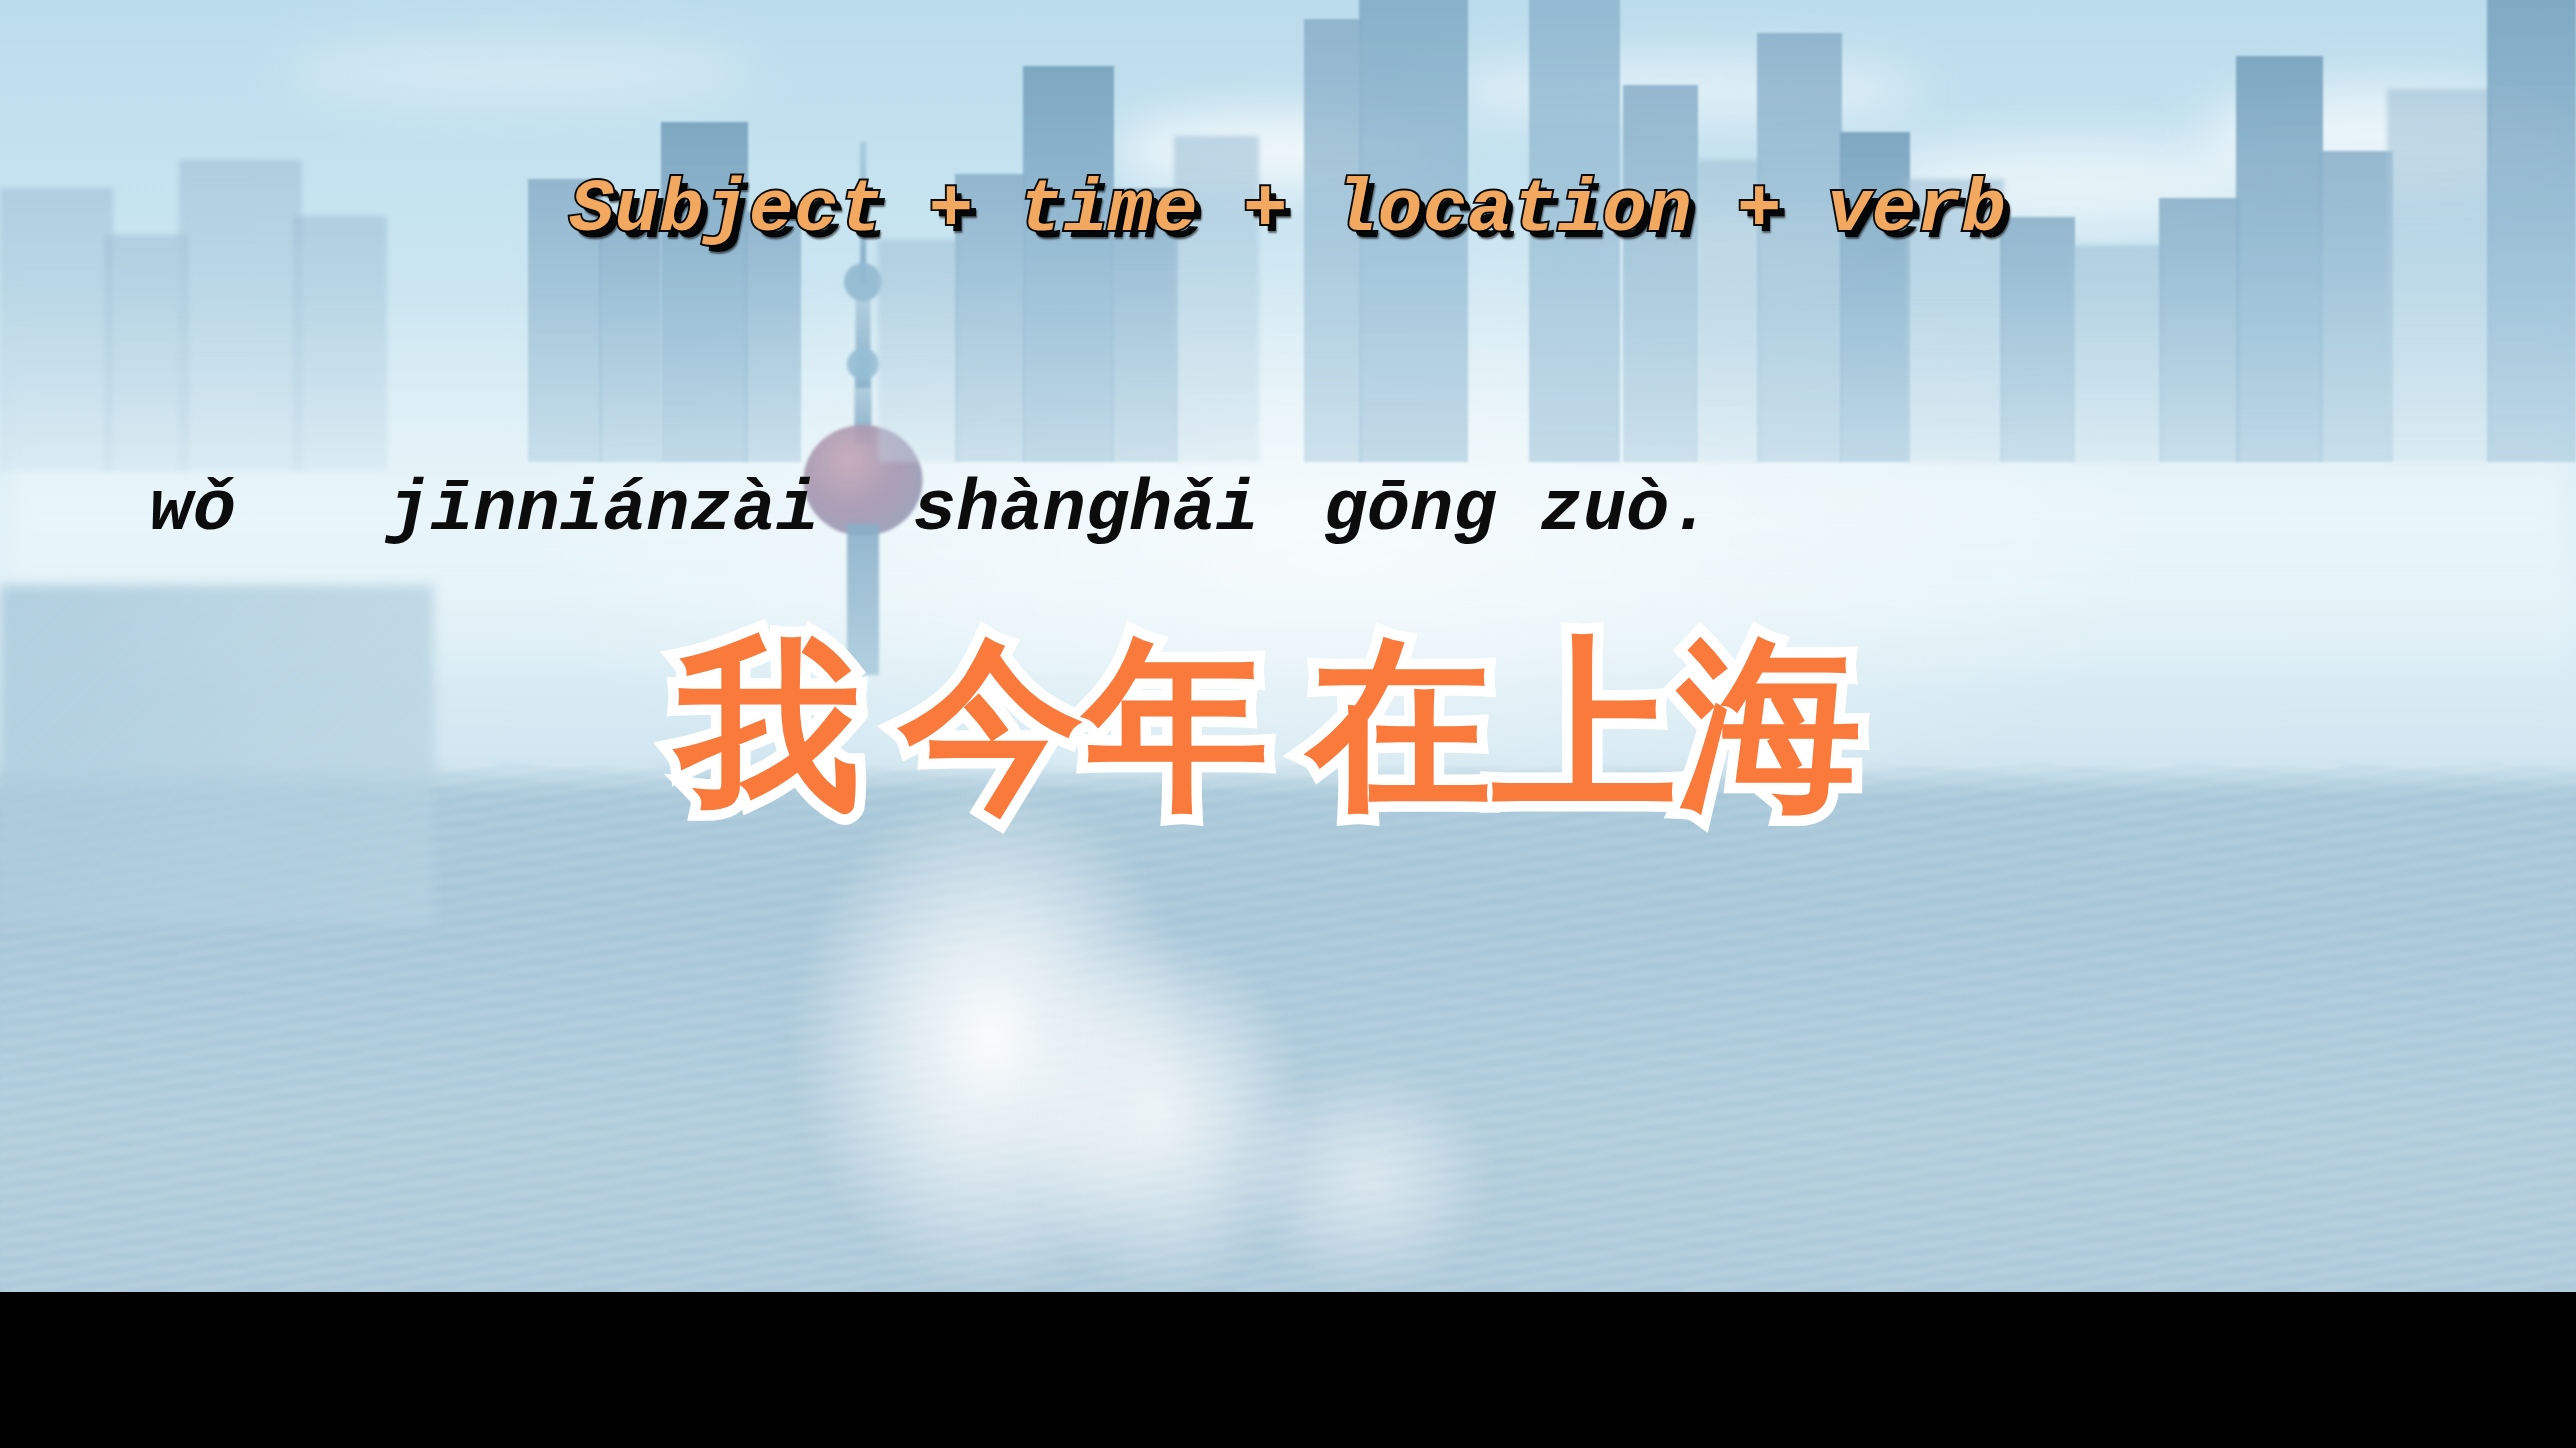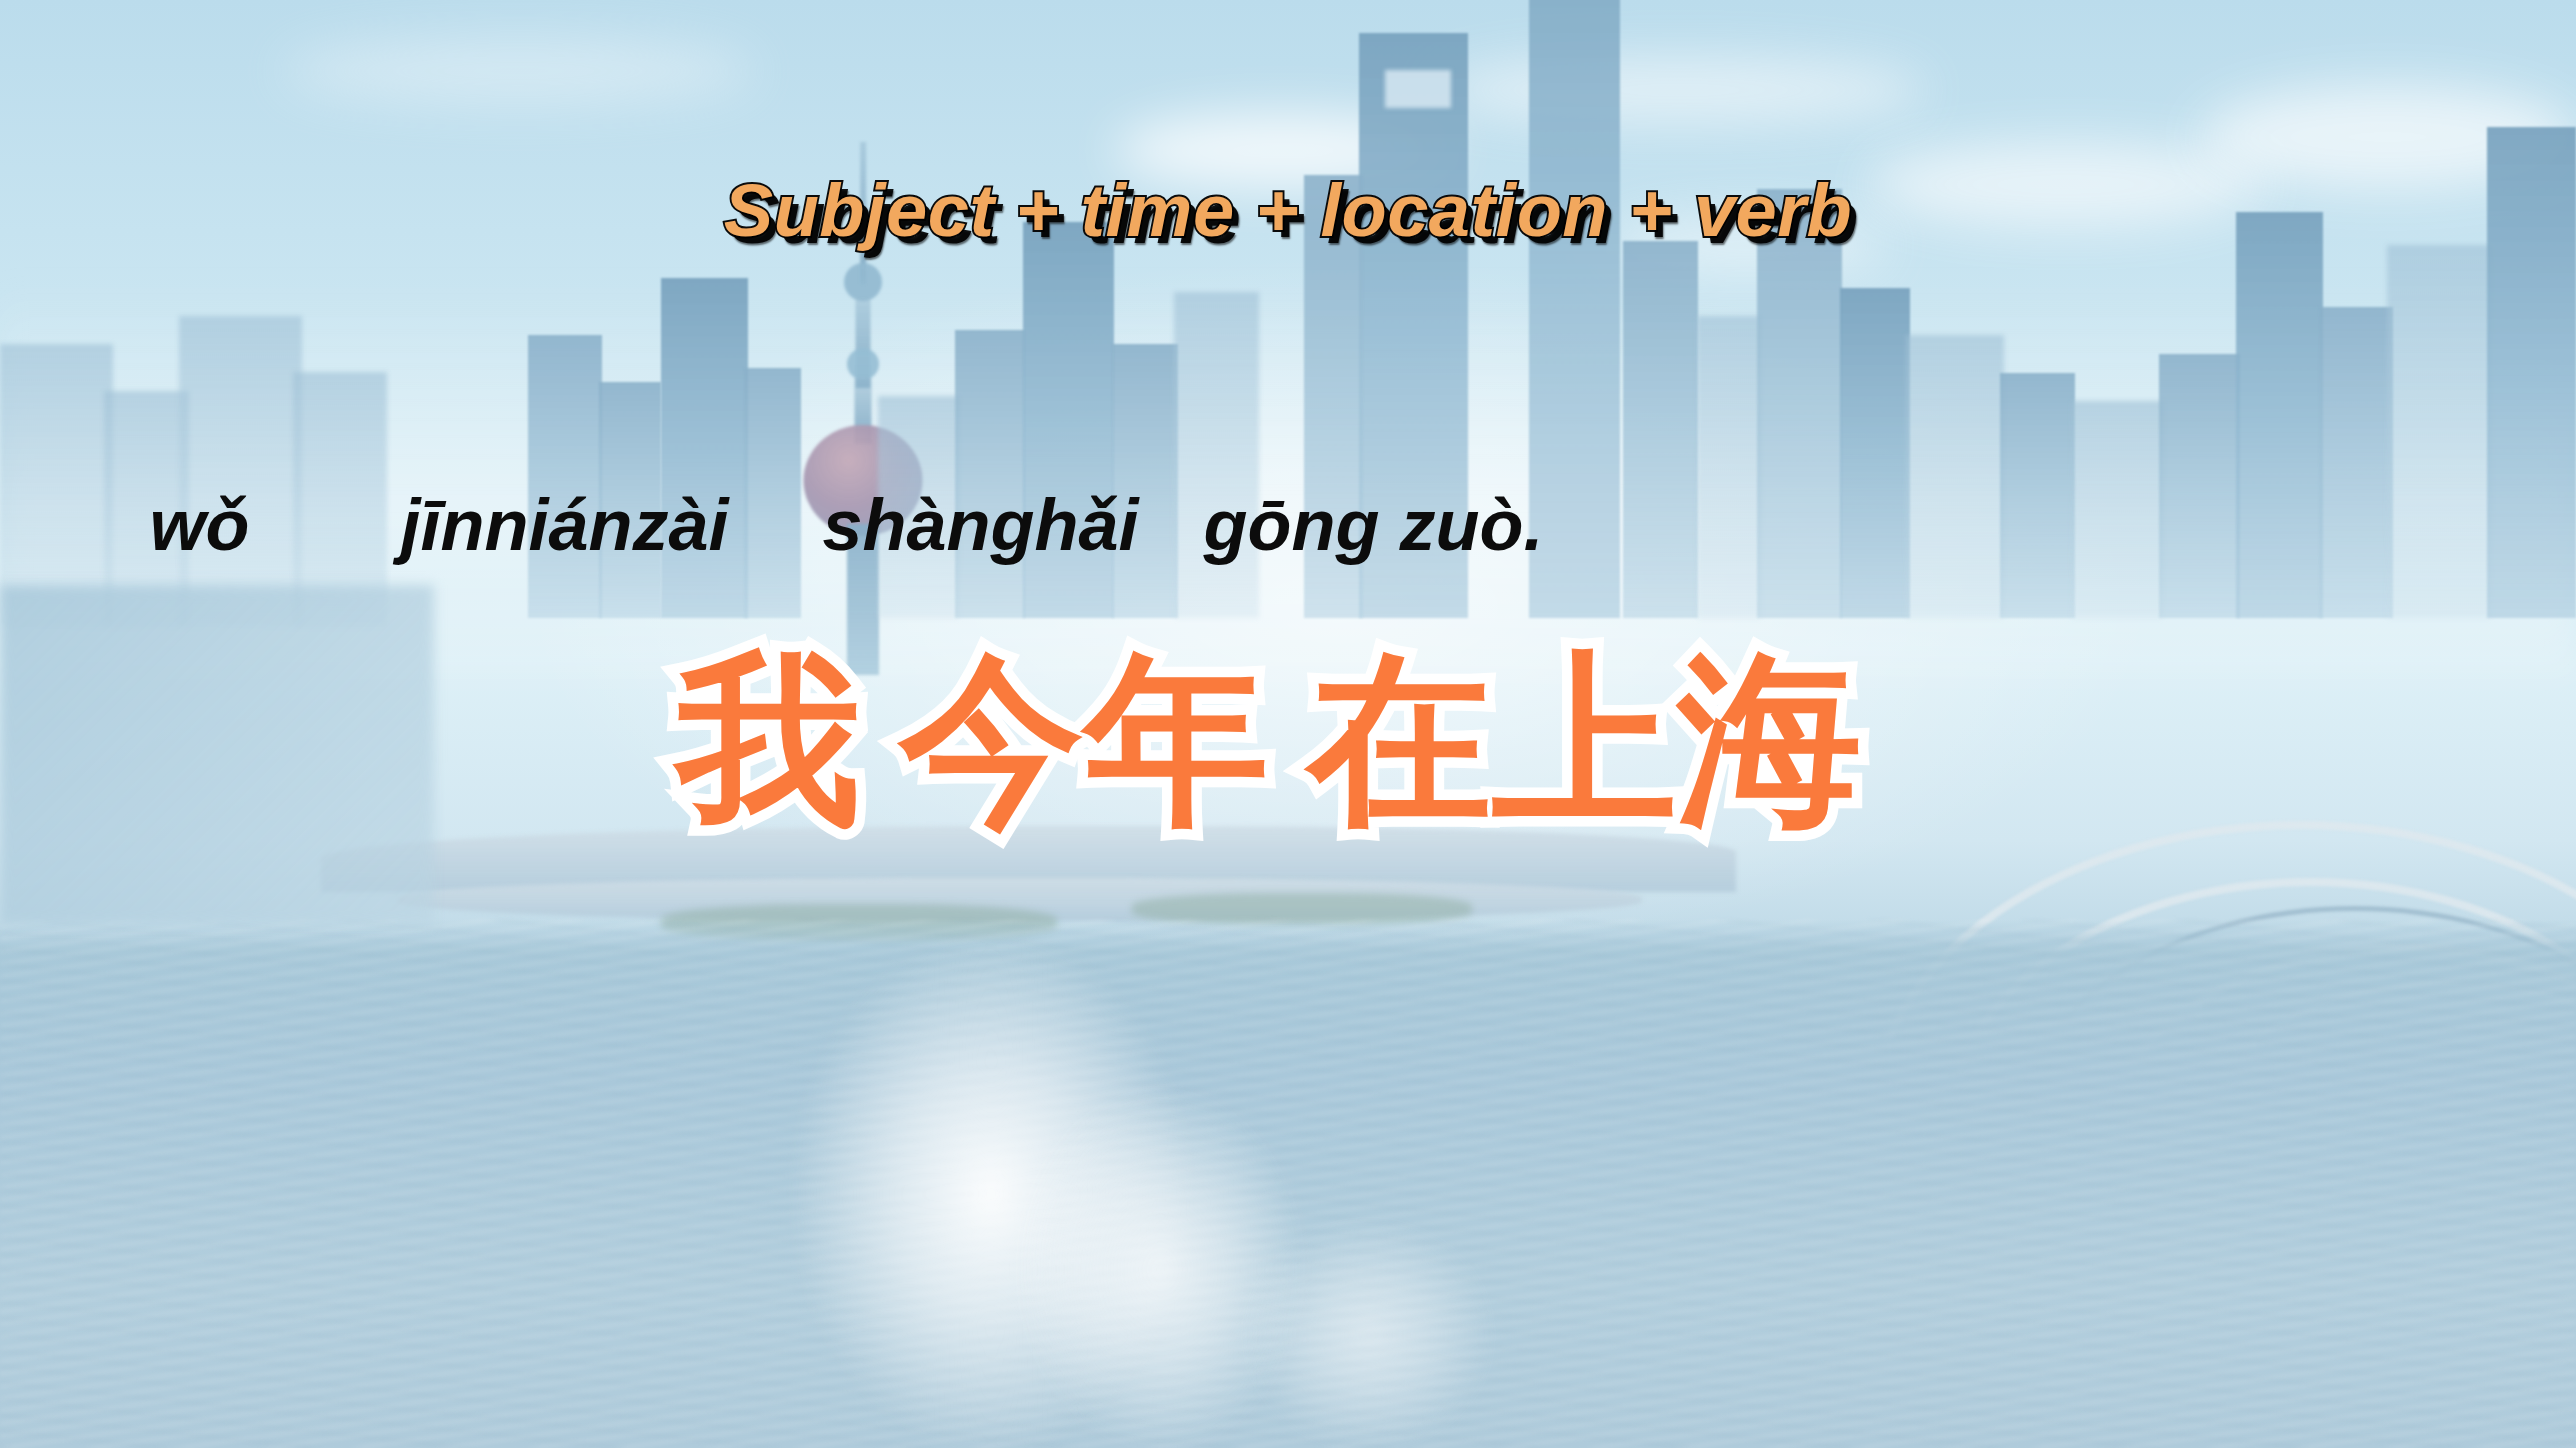--- a/index.html
+++ b/index.html
@@ -4,23 +4,23 @@
 <title>Chinese Grammar Slide</title>
 <style>
   html, body {
     margin: 0;
     padding: 0;
     background: #000;
   }
   #stage {
     position: relative;
     width: 2576px;
-    height: 1448px;
+    height: 1292px;
     overflow: hidden;
-    font-family: Liberation Sans, sans-serif;
+    font-family: Liberation Mono, monospace;
     background: #C8E2EF;
   }
 
   
   .bg-layer { position: absolute; inset: 0; }
 
   
   .sky {
     background:
       radial-gradient(ellipse 1321px 566px at 52% 42%, rgba(255,255,255,0.62) 0%, rgba(255,255,255,0.0) 62%),
@@ -153,21 +153,21 @@
   }
 
   
   #pinyin-row {
     position: absolute;
     left: 142px;
     right: 142px;
     top: 453px;
     height: 113px;
     display: flex;
-    align-items: flex-end;
+    align-items: center;
     color: #0C0C0C;
     font-style: italic;
     font-weight: 600;
     font-size: 72px;
     white-space: nowrap;
   }
   .py { display:block; }
   .py-wo        { margin-left: 7.5px;   }
   .py-jinnian   { margin-left: 151px; }
   .py-zai       { }

